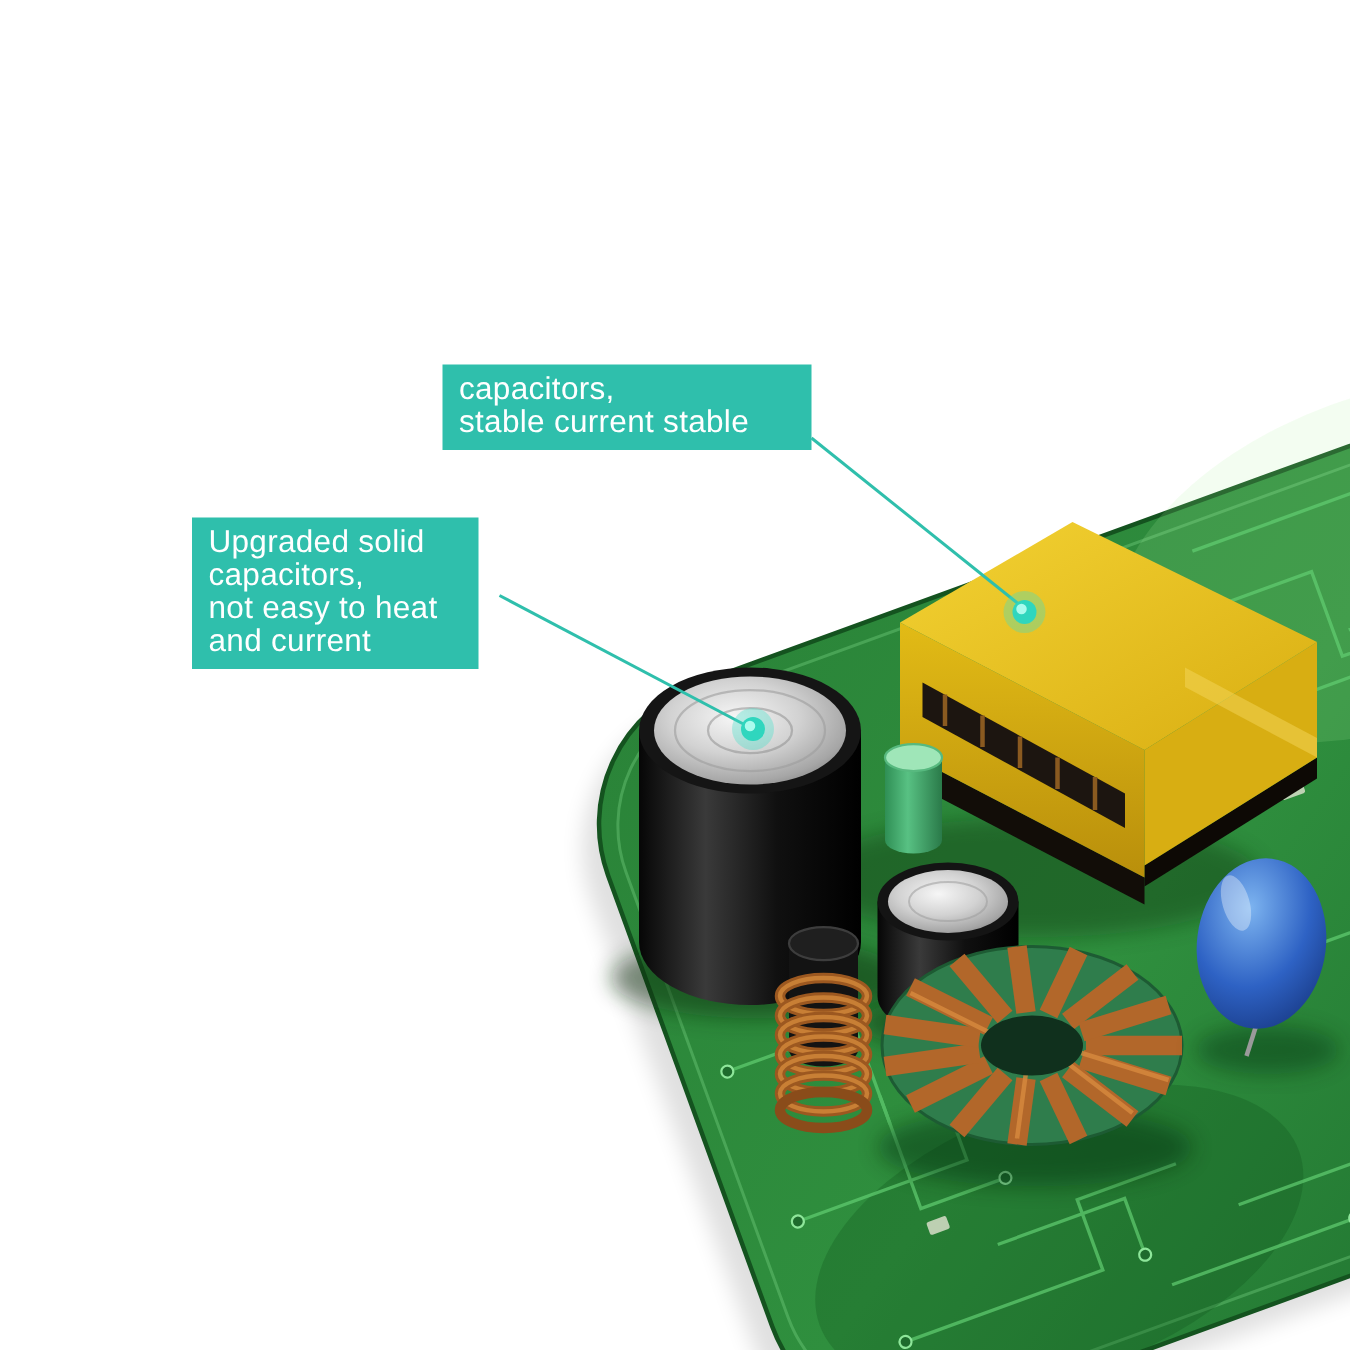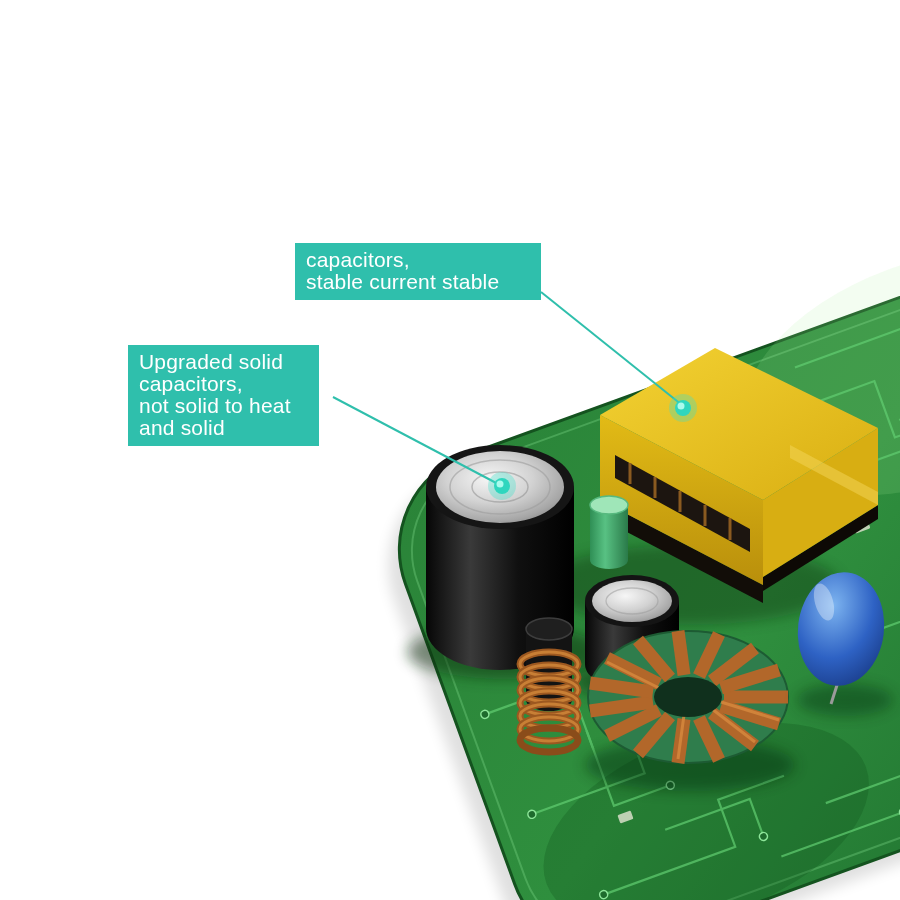--- a/index.html
+++ b/index.html
@@ -236,17 +236,17 @@
   </svg>
 
   <div class="callout callout-transformer">
     <span>capacitors,</span>
     <span>stable current stable</span>
   </div>
 
   <div class="callout callout-capacitors">
     <span>Upgraded solid</span>
     <span>capacitors,</span>
-    <span>not solid to heat</span>
-    <span>and solid</span>
+    <span>not easy to heat</span>
+    <span>and current</span>
   </div>
 
 </div>
 
 </body></html>

